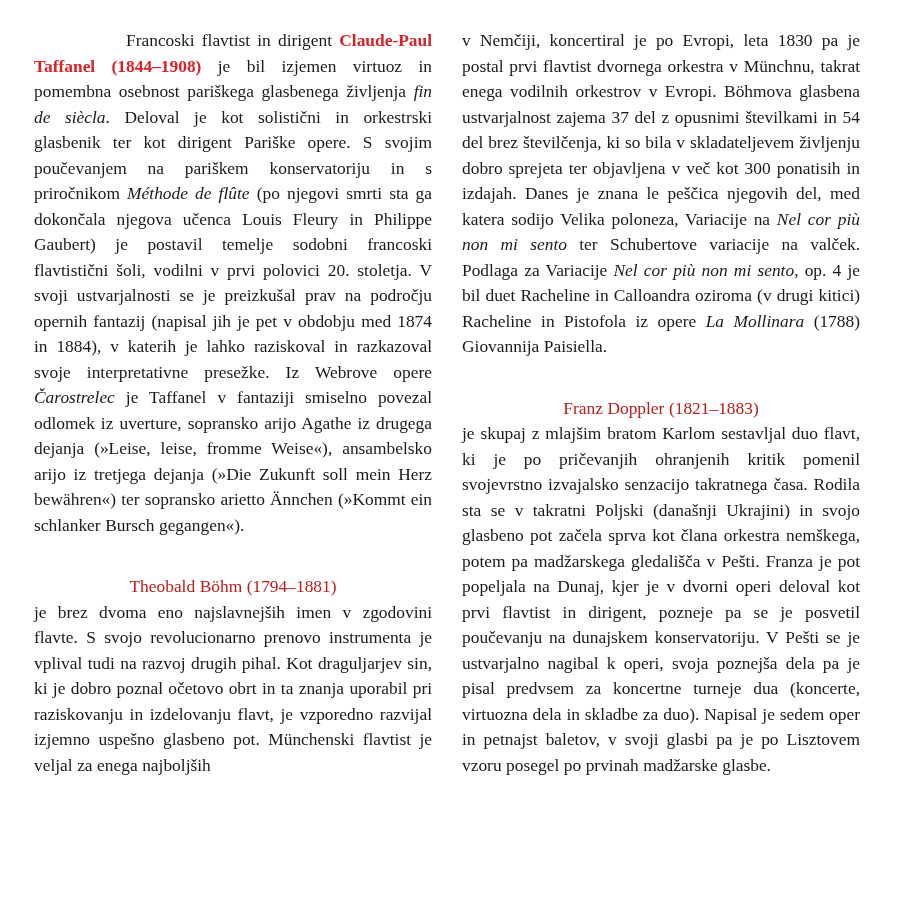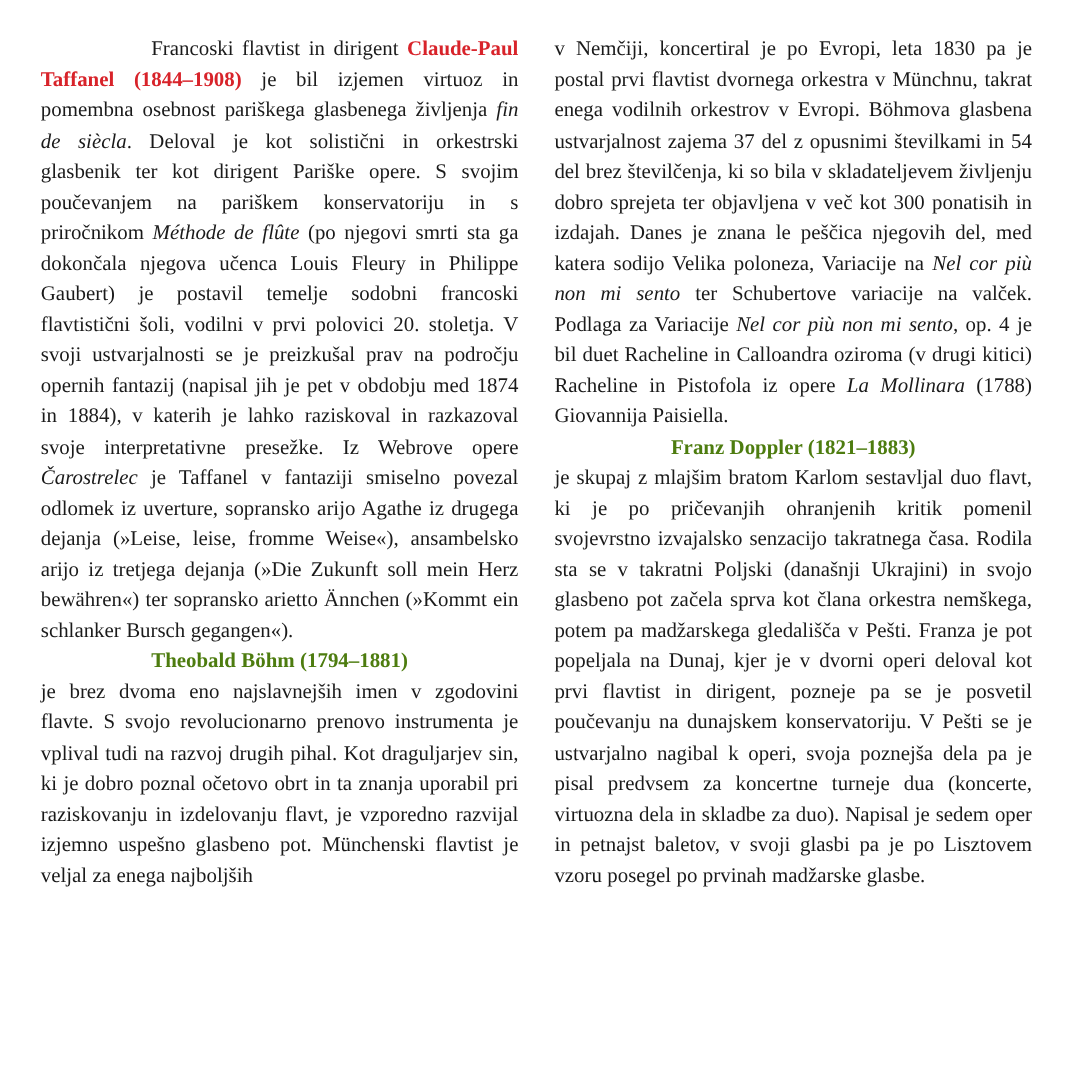--- a/index.html
+++ b/index.html
@@ -21,20 +21,21 @@
     padding: 28px 34px 20px 34px;
     display: flex;
     flex-direction: row;
     gap: 30px;
   }
   .column {
     width: 398px;
     flex: 0 0 398px;
     display: flex;
     flex-direction: column;
+    gap: 36px;
   }
   p.para {
     margin: 0;
     font-size: 17.4px;
     line-height: 1.465;
     text-align: justify;
     text-justify: inter-word;
     hyphens: none;
     word-spacing: 0.01em;
   }
@@ -47,22 +48,22 @@
   }
   .name {
     color: #d8232a;
     font-weight: bold;
   }
   .ital {
     font-style: italic;
   }
   
   .redhead {
-    color: #4d7c0f;
-    font-weight: bold;
+    color: #b91c1c;
+    font-weight: normal;
   }
 </style>
 </head>
 <body>
 
 <div class="page">
 
   <div class="column">
     <p class="para"><span class="indent"></span><span>Francoski flavtist in dirigent </span><span class="name">Claude-Paul Taffanel (1844–1908)</span><span> je bil izjemen virtuoz in pomembna osebnost pariškega glasbenega življenja </span><span class="ital">fin de siècla</span><span>. Deloval je kot solistični in orkestrski glasbenik ter kot dirigent Pariške opere. S svojim poučevanjem na pariškem konservatoriju in s priročnikom </span><span class="ital">Méthode de flûte</span><span> (po njegovi smrti sta ga dokončala njegova učenca Louis Fleury in Philippe Gaubert) je postavil temelje sodobni francoski flavtistični šoli, vodilni v prvi polovici 20. stoletja. V svoji ustvarjalnosti se je preizkušal prav na področju opernih fantazij (napisal jih je pet v obdobju med 1874 in 1884), v katerih je lahko raziskoval in razkazoval svoje interpretativne presežke. Iz Webrove opere </span><span class="ital">Čarostrelec</span><span> je Taffanel v fantaziji smiselno povezal odlomek iz uverture, sopransko arijo Agathe iz drugega dejanja (»Leise, leise, fromme Weise«), ansambelsko arijo iz tretjega dejanja (»Die Zukunft soll mein Herz bewähren«) ter sopransko arietto Ännchen (»Kommt ein schlanker Bursch gegangen«).</span></p>
     <p class="para"><span style="display: block; text-align: center;"><span class="redhead">Theobald Böhm (1794–1881)</span></span><span>je brez dvoma eno najslavnejših imen v zgodovini flavte. S svojo revolucionarno prenovo instrumenta je vplival tudi na razvoj drugih pihal. Kot draguljarjev sin, ki je dobro poznal očetovo obrt in ta znanja uporabil pri raziskovanju in izdelovanju flavt, je vzporedno razvijal izjemno uspešno glasbeno pot. Münchenski flavtist je veljal za enega najboljših</span></p>

